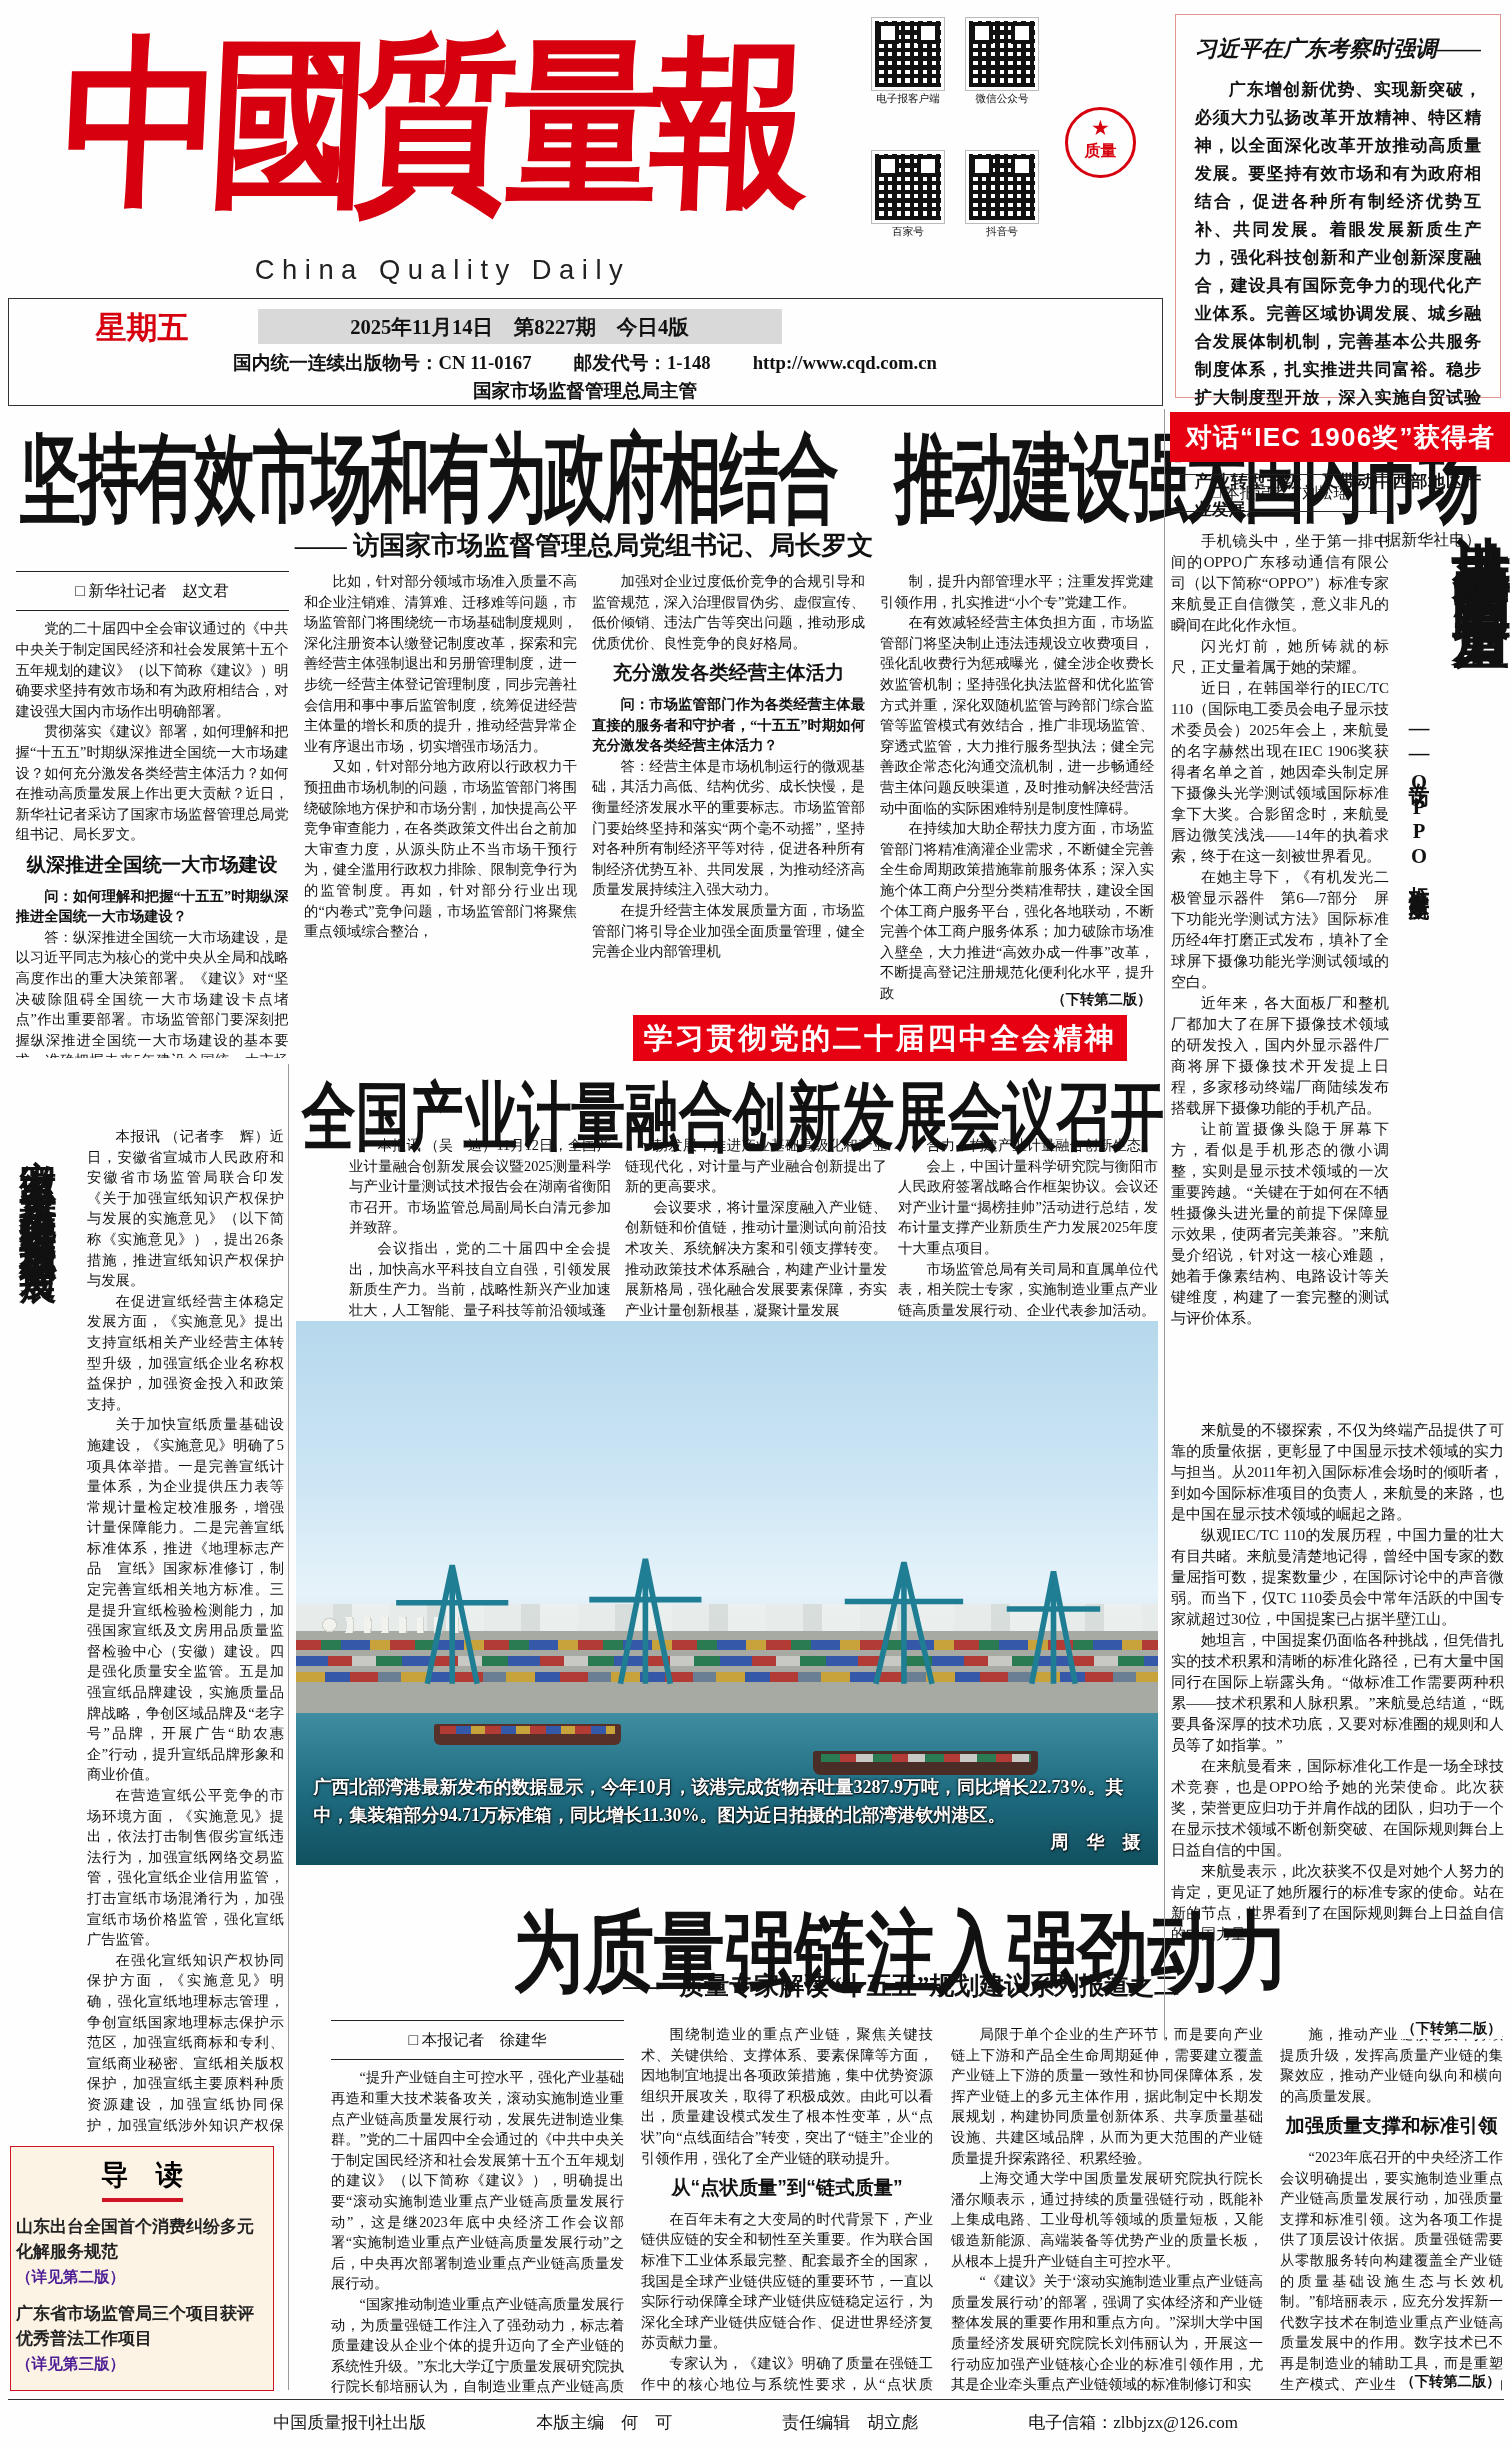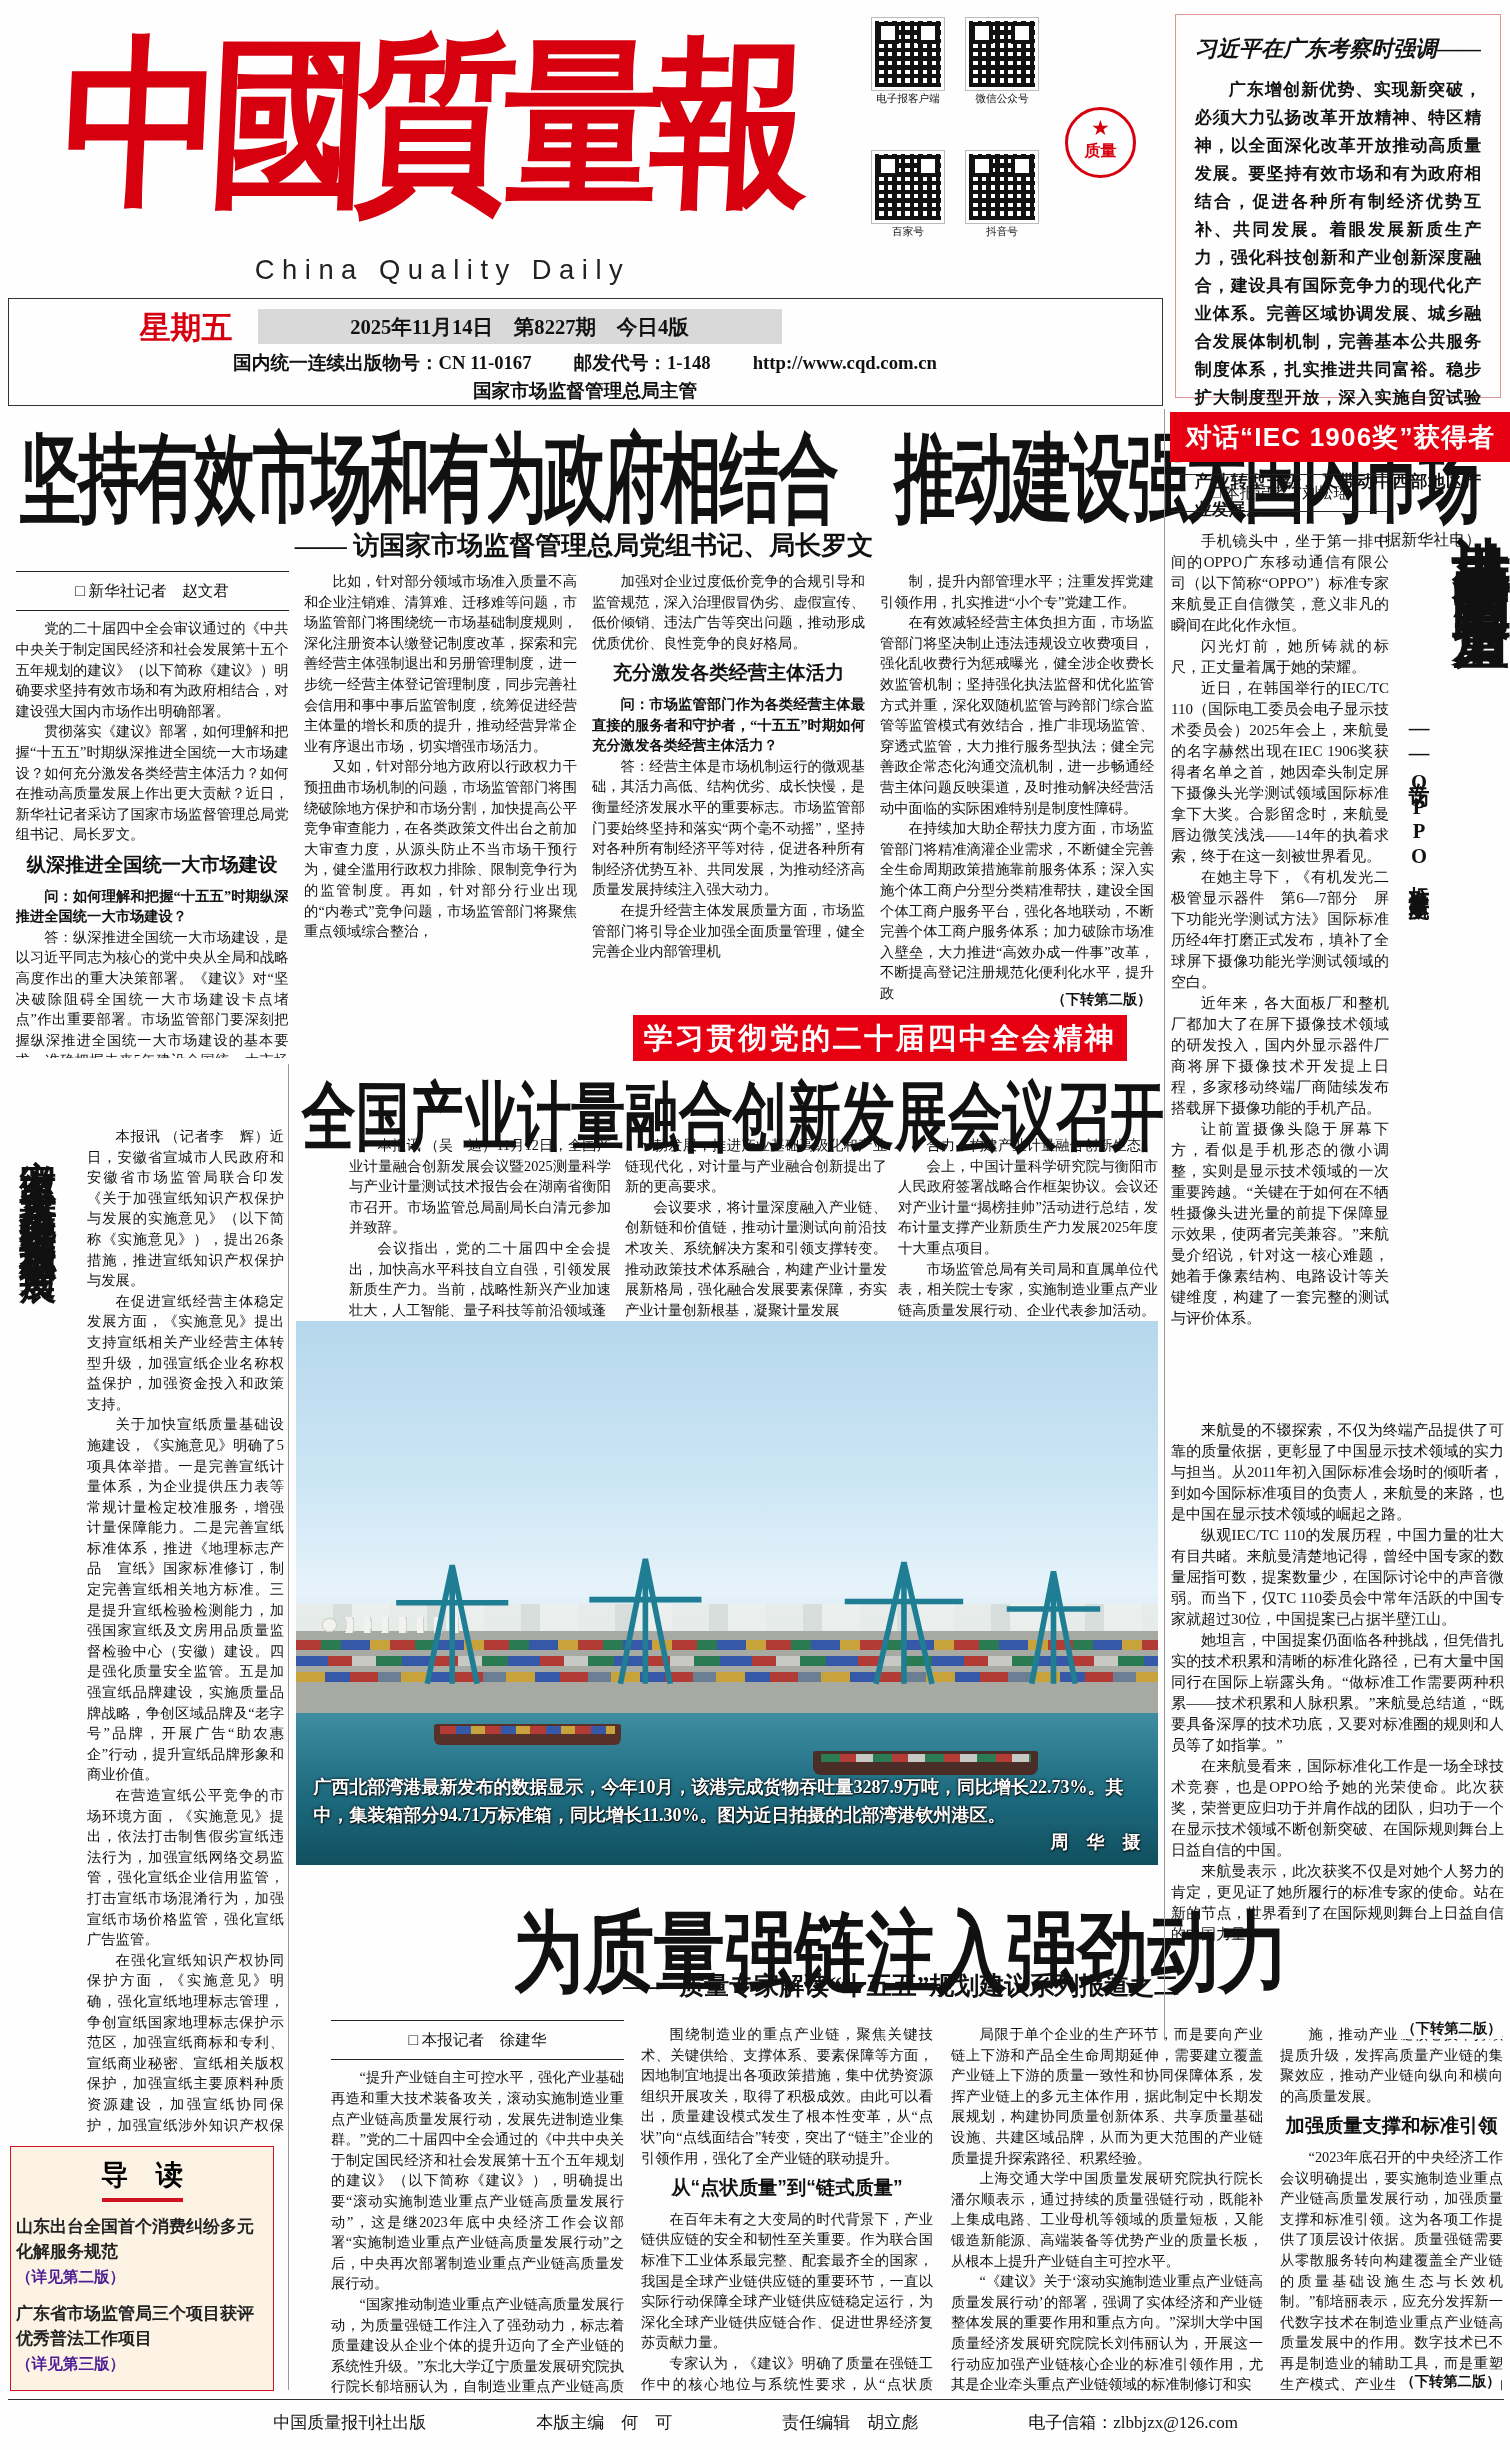--- a/index.html
+++ b/index.html
@@ -57,21 +57,21 @@
         <div class="qr"></div>
       <div class="qrlabel">抖音号</div>
       </div>
     <div class="abs" style="left:193px;top:94px;width:65px;height:65px;border:3.1px solid #d6000f;border-radius:50%;color:#d6000f;text-align:center;">
       <div style="font-size:21px;line-height:27.4px;margin-top:5px;">★</div>
       <div style="font-size:16px;font-weight:bold;line-height:18.7px;">质量</div>
     </div>
   </div>
 
   <div class="abs" style="left:7.5px;top:298px;width:1153px;height:106px;border:1.2px solid #333;">
-    <span class="abs" style="left:87px;top:7.5px;color:#d6000f;font-weight:bold;font-size:31px;margin-left:44px;">星期五</span>
+    <span class="abs" style="left:87px;top:7.5px;color:#d6000f;font-weight:bold;font-size:31px;">星期五</span>
     <span class="abs" style="left:249px;top:10px;width:524px;background:#d9d9d9;text-align:center;font-weight:bold;font-size:20.6px;padding:3.7px 0;">2025年11月14日　第8227期　今日4版</span>
     <div class="abs" style="left:0;top:51px;width:100%;text-align:center;font-weight:bold;font-size:18.7px;">
       <span>国内统一连续出版物号：CN 11-0167</span>　　
       <span>邮发代号：1-148</span>　　
       <span>http://www.cqd.com.cn</span>
     </div>
     <div class="abs" style="left:0;top:79px;width:100%;text-align:center;font-weight:bold;font-size:18.7px;">国家市场监督管理总局主管</div>
   </div>
 
   <div class="abs" style="left:1175px;top:13.7px;width:326px;height:384px;border:1.2px solid #e49393;padding:16px 18.7px;box-sizing:border-box;">

